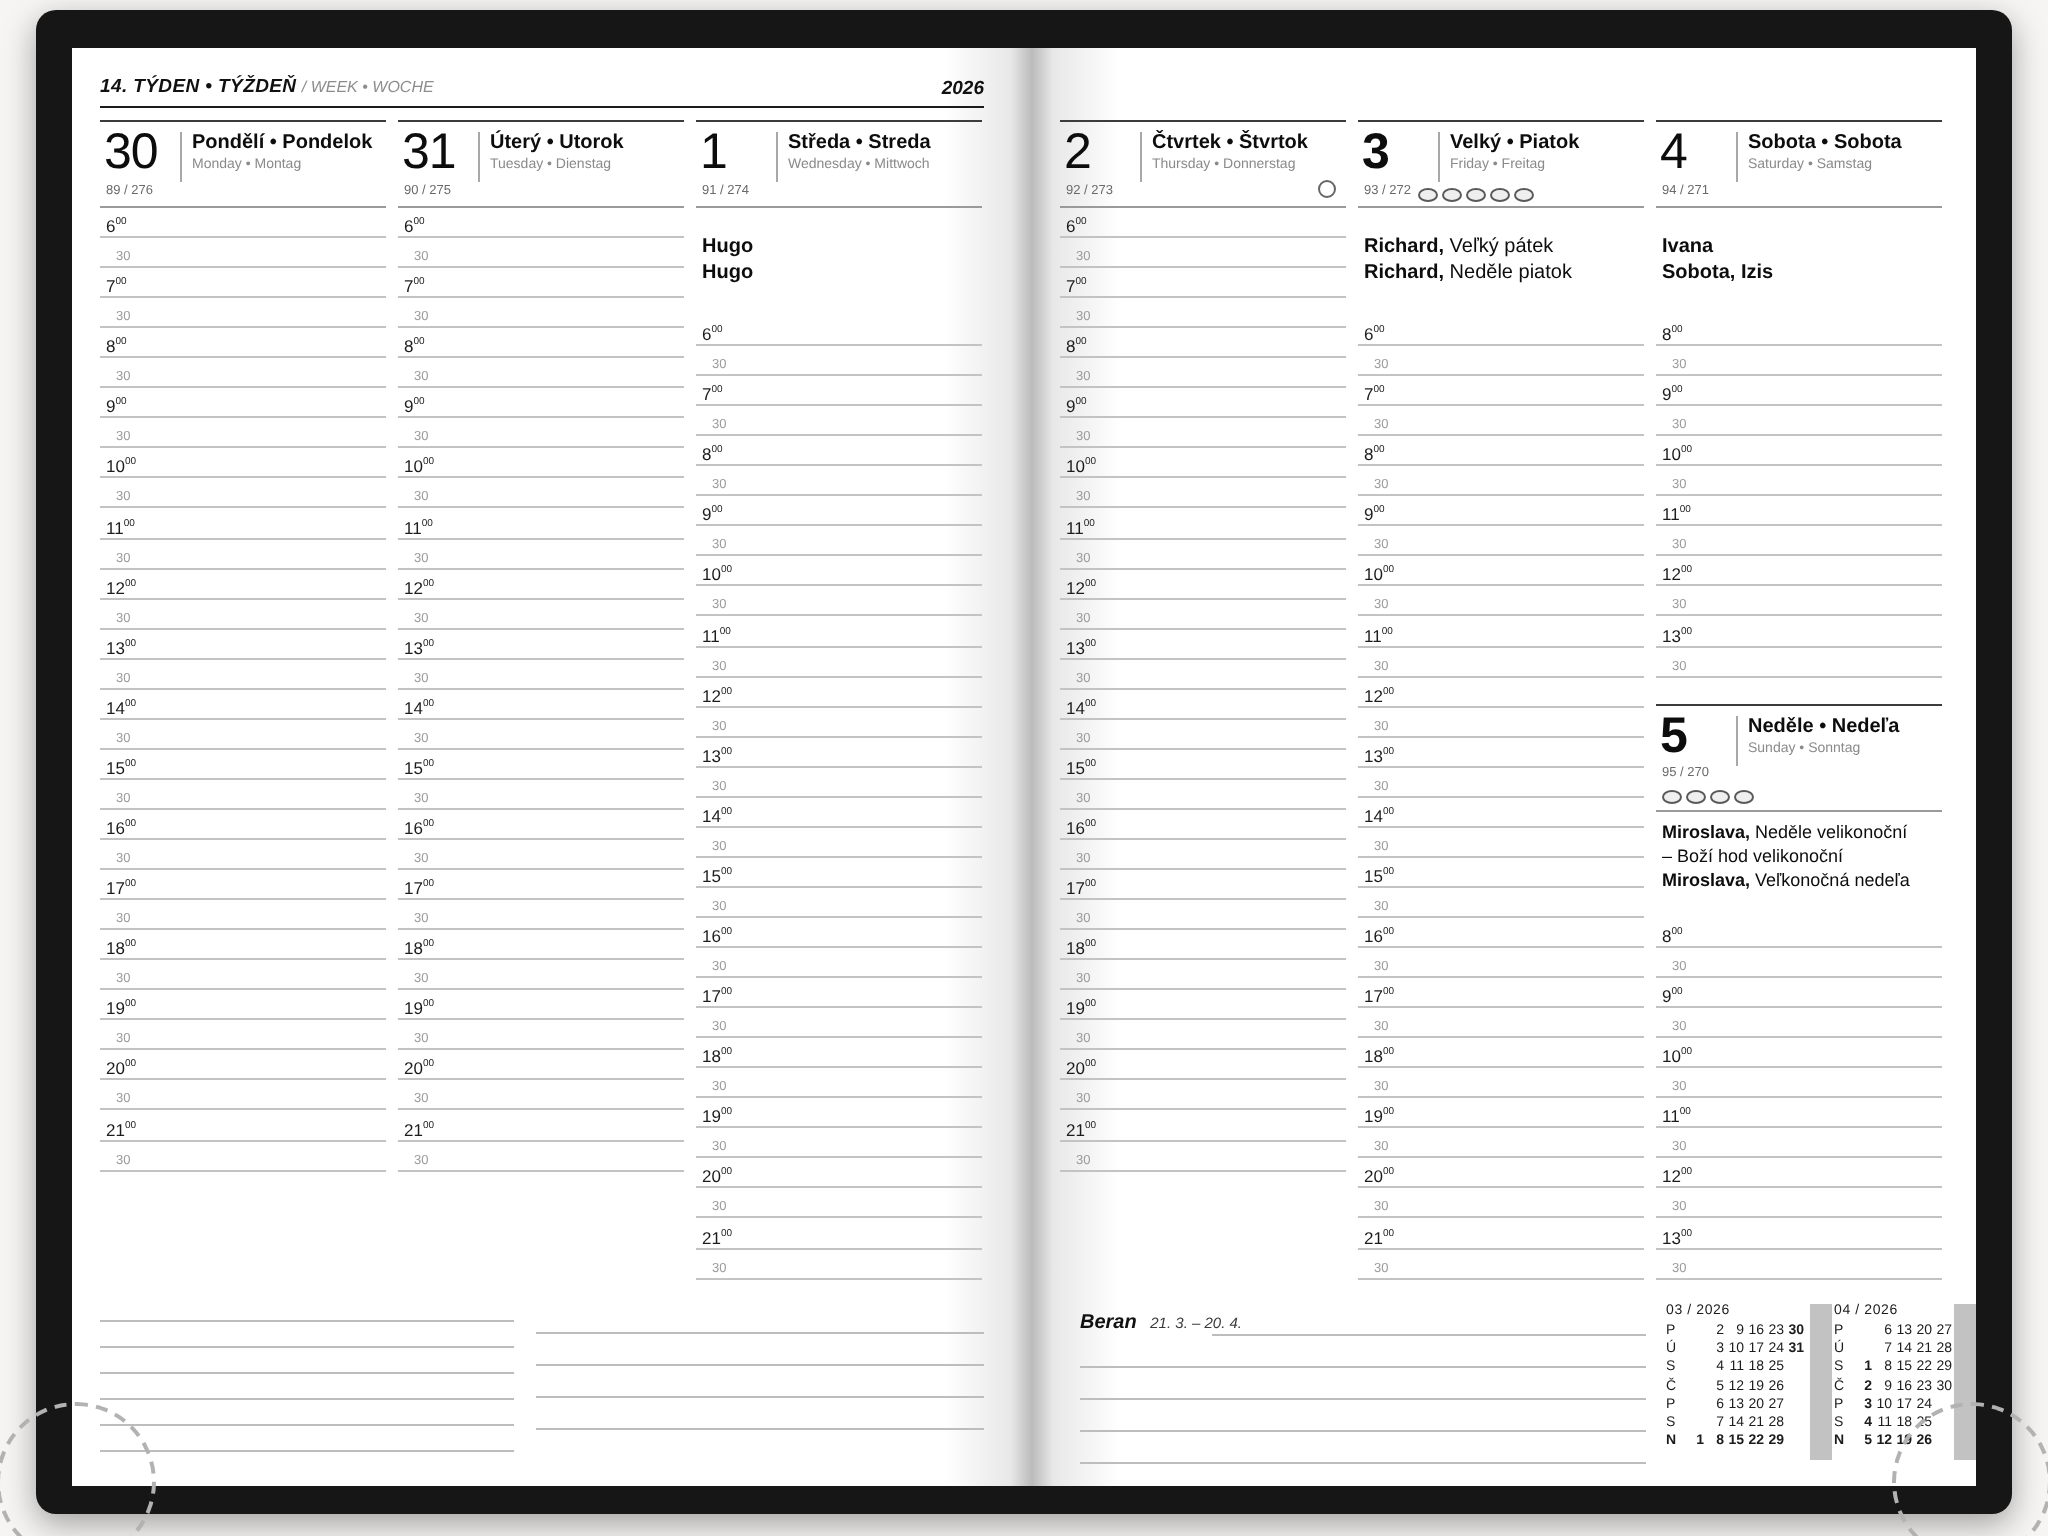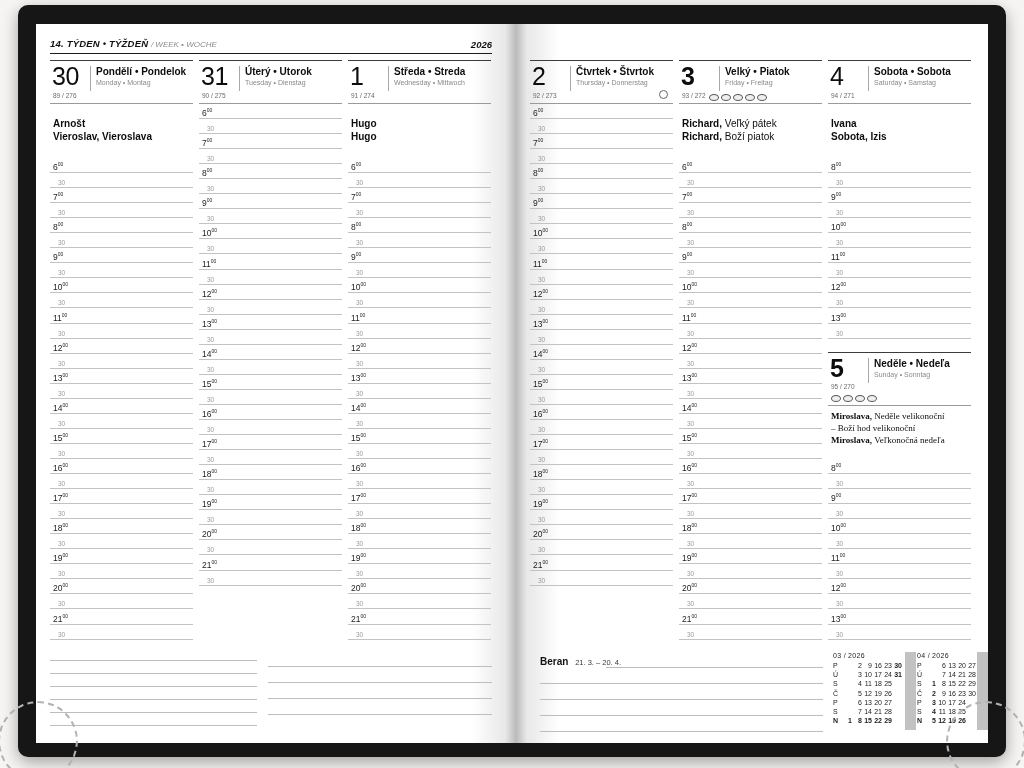--- a/index.html
+++ b/index.html
@@ -37,32 +37,32 @@
   .day-doy{position:absolute;left:3px;top:31px;font-size:6.5px;color:#6a6a6a;white-space:nowrap;}
   .sun-hdr .day-doy{top:30px;}
   .moon{position:absolute;right:5px;top:29px;width:7px;height:7px;border:1px solid #666;border-radius:50%;background:#fff;}
   .icon-row{position:absolute;left:30px;top:33px;display:flex;gap:2px;}
   .sun-hdr .icon-row{left:3px;top:42px;}
   .oval{width:8px;height:5px;border:1px solid #5a5a5a;border-radius:50%;background:#efefef;}
 
   .names{height:54px;box-sizing:border-box;padding:13px 2px 0 3px;}
   .name-line{font-size:10px;line-height:13px;color:#0d0d0d;white-space:nowrap;}
   .name-line .b{font-weight:bold;}
-  .sun-names{height:53px;box-sizing:border-box;padding:4px 2px 0 3px;font-family:Liberation Serif, serif;}
+  .sun-names{height:53px;box-sizing:border-box;padding:4px 2px 0 3px;}
   .sun-names .name-line{font-size:9px;line-height:12px;}
 
   .grid{position:relative;width:100%;}
   .trow{position:absolute;left:0;width:100%;height:15.05px;border-bottom:1px solid #c3c3c3;box-sizing:border-box;}
   .hl{position:absolute;left:3px;bottom:1px;font-size:8.5px;color:#1c1c1c;line-height:8px;}
   .hl sup{font-size:5px;line-height:0;}
   .ml{position:absolute;left:8px;bottom:1px;font-size:6.5px;color:#9b9b9b;line-height:7px;}
 
   .ruled{position:absolute;height:0;border-bottom:1px solid #bdbdbd;}
 
-  .zodiac{position:absolute;left:504px;top:632px;font-size:10px;white-space:nowrap;}
+  .zodiac{position:absolute;left:504px;top:632px;font-size:10px;white-space:nowrap;font-style:italic;}
   .zodiac .b{font-weight:bold;}
   .zodiac .zr{font-size:7.5px;color:#3a3a3a;margin-left:4px;}
 
   .mini-cal{position:absolute;top:628px;font-size:7px;color:#1c1c1c;}
   .cal-title{font-size:7px;margin-bottom:2px;letter-spacing:.3px;white-space:nowrap;}
   .cal-row{display:flex;height:9.2px;line-height:9.2px;}
   .cal-lab{width:9px;}
   .cal-cell{width:10px;text-align:right;}
   .cal-row .bold{font-weight:bold;}
 
@@ -96,24 +96,20 @@
 
   <div class="wbar" id="bar1"></div>
   <div class="wbar" id="bar2"></div>
 <div class="day-col" style="left: 14px; top: 36px;">
       <div class="day-hdr">
         <div class="day-num">30</div>
         <div class="vdiv"></div>
         <div class="day-name">Pondělí • Pondelok</div>
         <div class="day-sub">Monday • Montag</div>
         <div class="day-doy">89 / 276</div>
-      </div>
-      <div class="names">
-        <div class="name-line"><span class="b">Arnošt</span></div>
-        <div class="name-line"><span class="b">Vieroslav, Vieroslava</span></div>
       </div>
       <div class="grid" style="height: 481.6px;">
         <div class="trow" style="top: 0px;">
           <span class="hl"><span>6</span><sup>00</sup></span>
         </div>
         <div class="trow" style="top: 15.05px;">
           <span class="ml">30</span>
         </div>
         <div class="trow" style="top: 30.1px;">
           <span class="hl"><span>7</span><sup>00</sup></span>
@@ -543,21 +539,21 @@
         <div class="icon-row">
           <div class="oval"></div>
           <div class="oval"></div>
           <div class="oval"></div>
           <div class="oval"></div>
           <div class="oval"></div>
         </div>
       </div>
       <div class="names">
         <div class="name-line"><span class="b">Richard,</span><span> Veľký pátek</span></div>
-        <div class="name-line"><span class="b">Richard,</span><span> Boží piatok</span></div>
+        <div class="name-line"><span class="b">Richard,</span><span> Neděle piatok</span></div>
       </div>
       <div class="grid" style="height: 481.6px;">
         <div class="trow" style="top: 0px;">
           <span class="hl"><span>6</span><sup>00</sup></span>
         </div>
         <div class="trow" style="top: 15.05px;">
           <span class="ml">30</span>
         </div>
         <div class="trow" style="top: 30.1px;">
           <span class="hl"><span>7</span><sup>00</sup></span>

